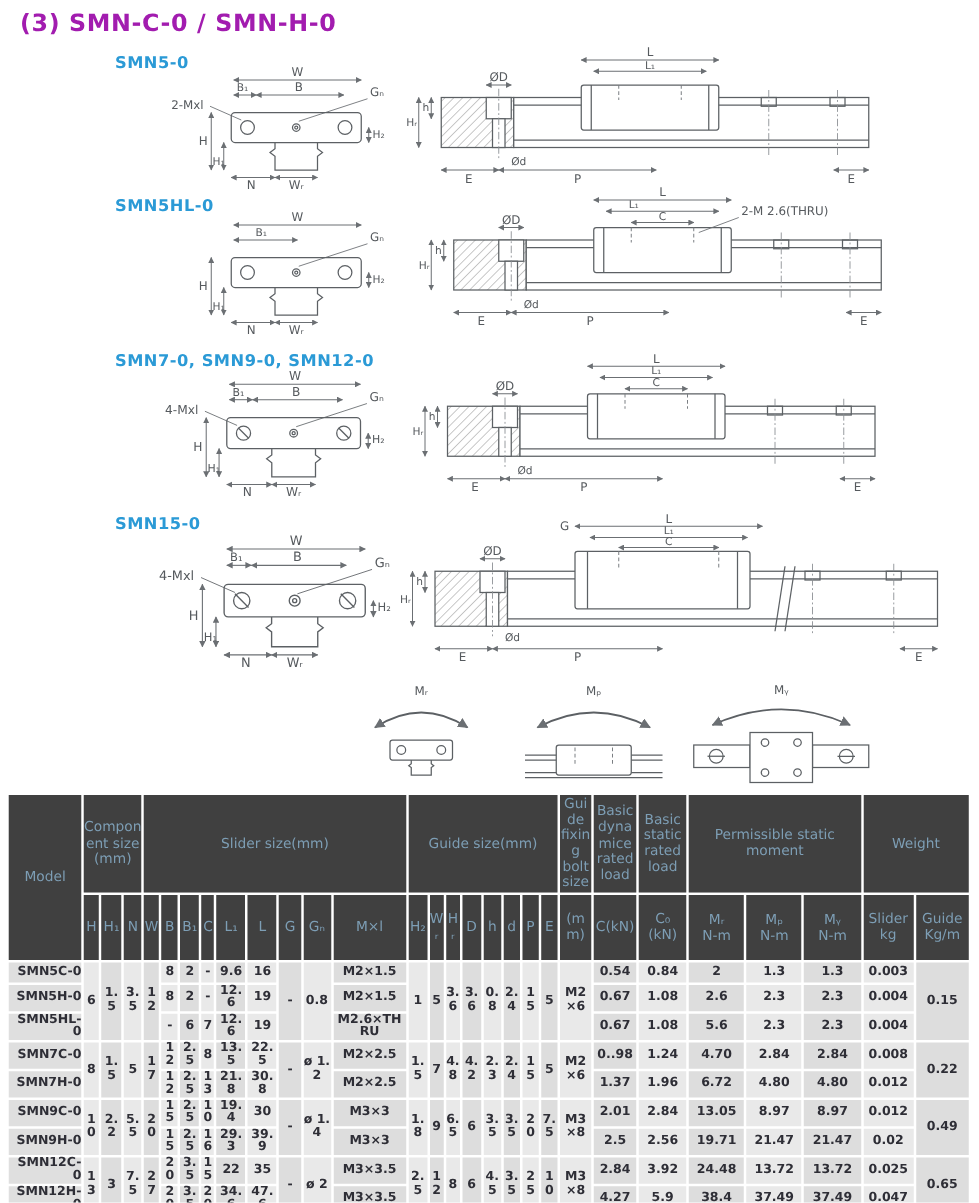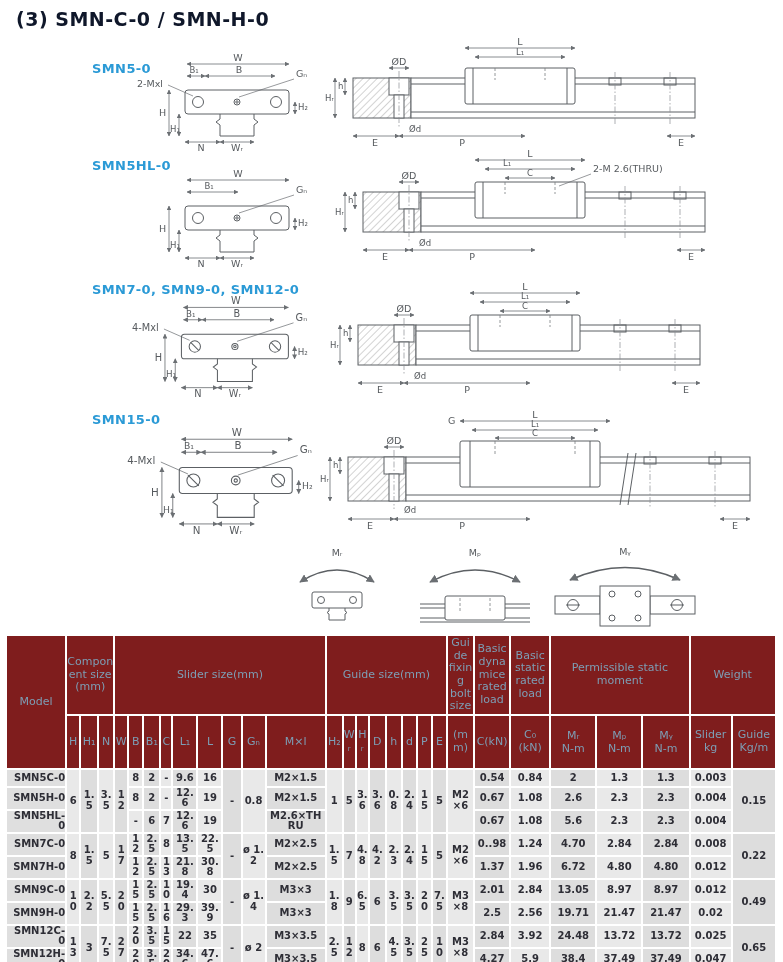--- a/index.html
+++ b/index.html
@@ -1,49 +1,49 @@
 <!DOCTYPE html>
 <html><head>
 <meta charset="utf-8">
 <style>
   html,body{margin:0;padding:0;}
   body{width:783px;height:962px;background:#ffffff;position:relative;
        font-family:"DejaVu Sans","Liberation Sans",sans-serif;}
   .abs{position:absolute;}
-  .title{left:16px;top:8px;font-size:19px;font-weight:bold;color:#0f172a;letter-spacing:.5px;}
+  .title{left:16px;top:8px;font-size:19px;font-weight:bold;color:#a21caf;letter-spacing:.5px;}
   .seclabel{color:#2b9ad6;font-weight:bold;font-size:13px;letter-spacing:.4px;}
   svg{overflow:visible;display:block;}
   svg text{font-size:9.5px;fill:#565a5e;font-family:"DejaVu Sans",sans-serif;}
   svg text.sm{font-size:8.5px;}
   .geo *{fill:none;stroke:#5c6064;stroke-width:1;}
   .geo .wh{fill:#ffffff;}
   .geo .ht{fill:url(#hat);}
   line.dim{stroke:#6b6f73;stroke-width:.8;marker-start:url(#ar);marker-end:url(#ar);}
   line.ldr{stroke:#6b6f73;stroke-width:.7;}
   line.cl{stroke:#8a8e92;stroke-width:.7;stroke-dasharray:6 2 1.5 2;}
   line.dsh{stroke:#7a7e82;stroke-width:.8;stroke-dasharray:3 2;}
   path.arc{fill:none;stroke:#5c6064;stroke-width:1.4;marker-start:url(#ar);marker-end:url(#ar);}
   table.spec{position:absolute;left:5px;top:634px;width:772px;border-collapse:separate;
              border-spacing:2px;table-layout:fixed;}
-  .spec th{background:#7f1d1d;color:#7d9eb5;font-weight:normal;font-size:11px;line-height:1.15;
+  .spec th{background:#404040;color:#7d9eb5;font-weight:normal;font-size:11px;line-height:1.15;
            padding:1px 0;vertical-align:middle;text-align:center;overflow-wrap:break-word;word-break:break-word;}
   .spec tr.hr1 th{height:62px;}
   .spec tr.hr2 th{height:50px;}
   .spec td{font-size:10px;font-weight:bold;color:#2e2e36;text-align:center;vertical-align:middle;
            padding:0;line-height:1.05;word-break:break-all;height:16px;}
   .spec td.model{text-align:right;padding-left:3px;}
   col.c1{background:#e9e9e9;} col.c2{background:#dddddd;} col.cm{background:#dfdfdf;}
   .mc div{line-height:1.2;}
 </style>
 </head>
 <body>
 
 <div class="abs title">(3) SMN-C-0 / SMN-H-0</div>
 
-<div class="abs seclabel" style="left:92px;top:61px;">SMN5-0</div>
+<div class="abs seclabel" style="left:92px;top:43px;">SMN5-0</div>
 
 <svg class="abs" style="left:135px;top:52px;" width="175" height="100" viewBox="0 0 175 100">
   <defs>
     <marker id="ar" viewBox="0 0 10 10" refX="9" refY="5" markerWidth="6" markerHeight="6" orient="auto-start-reverse">
         <path d="M0,0L10,5L0,10z" fill="#6b6f73"></path>
       </marker>
     <pattern id="hat" patternUnits="userSpaceOnUse" width="5" height="5" patternTransform="rotate(45)">
         <rect width="5" height="5" fill="#ffffff"></rect>
         <line x1="0" y1="0" x2="0" y2="5" stroke="#a8a8a8" stroke-width="1"></line>
       </pattern>

